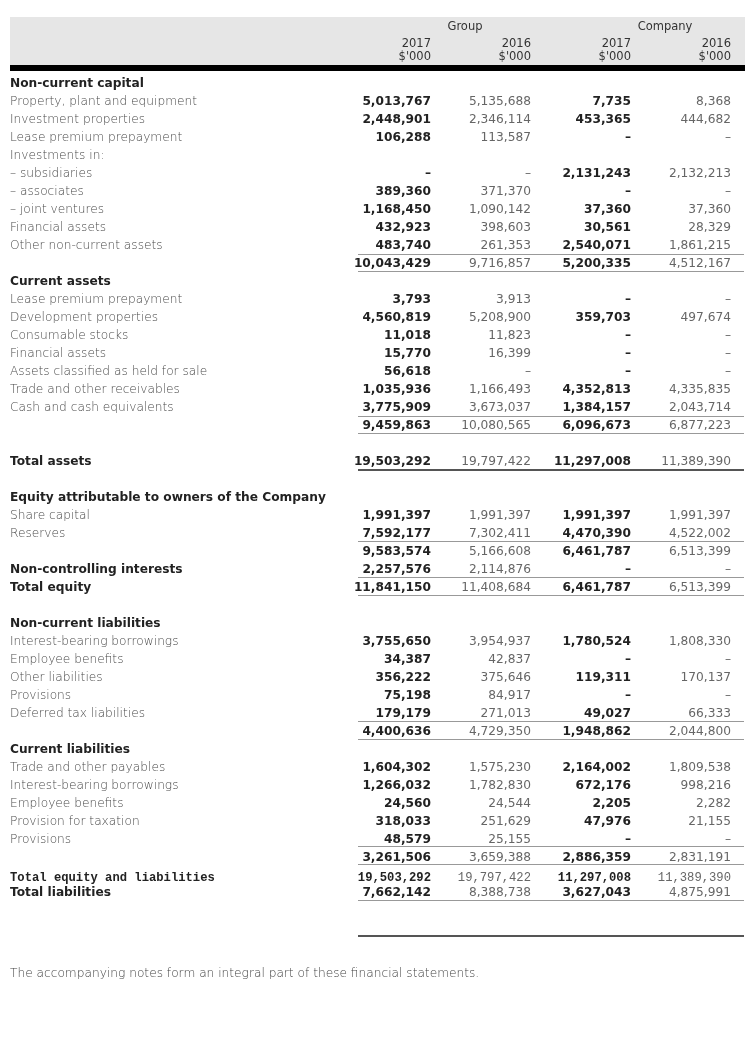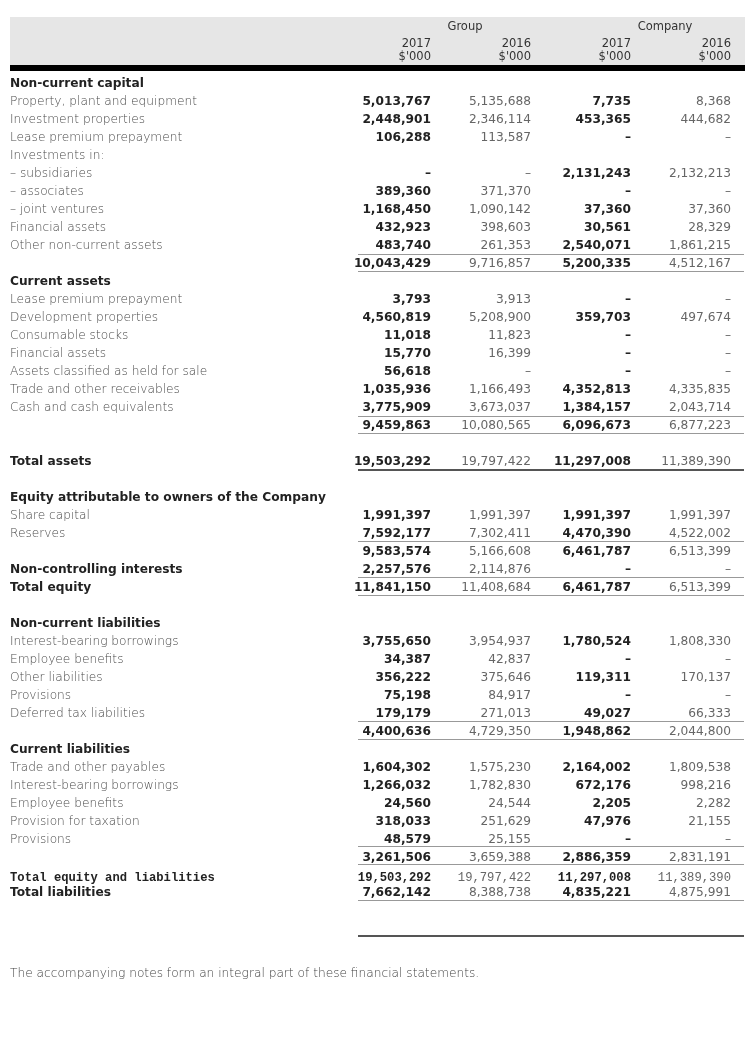--- a/index.html
+++ b/index.html
@@ -328,21 +328,21 @@
       <span class="label"></span>
       <span class="num c1">3,261,506</span>
       <span class="num c2">3,659,388</span>
       <span class="num c3">2,886,359</span>
       <span class="num c4">2,831,191</span>
     </div>
     <div class="row" style="top: 883px;">
       <span class="label b">Total liabilities</span>
       <span class="num c1">7,662,142</span>
       <span class="num c2">8,388,738</span>
-      <span class="num c3">4,835,221</span>
+      <span class="num c3">3,627,043</span>
       <span class="num c4">4,875,991</span>
     </div>
     <div class="row" style="top: 869px; font-family: Liberation Mono, monospace;">
       <span class="label b">Total equity and liabilities</span>
       <span class="num c1">19,503,292</span>
       <span class="num c2">19,797,422</span>
       <span class="num c3">11,297,008</span>
       <span class="num c4">11,389,390</span>
     </div>
   </div>

